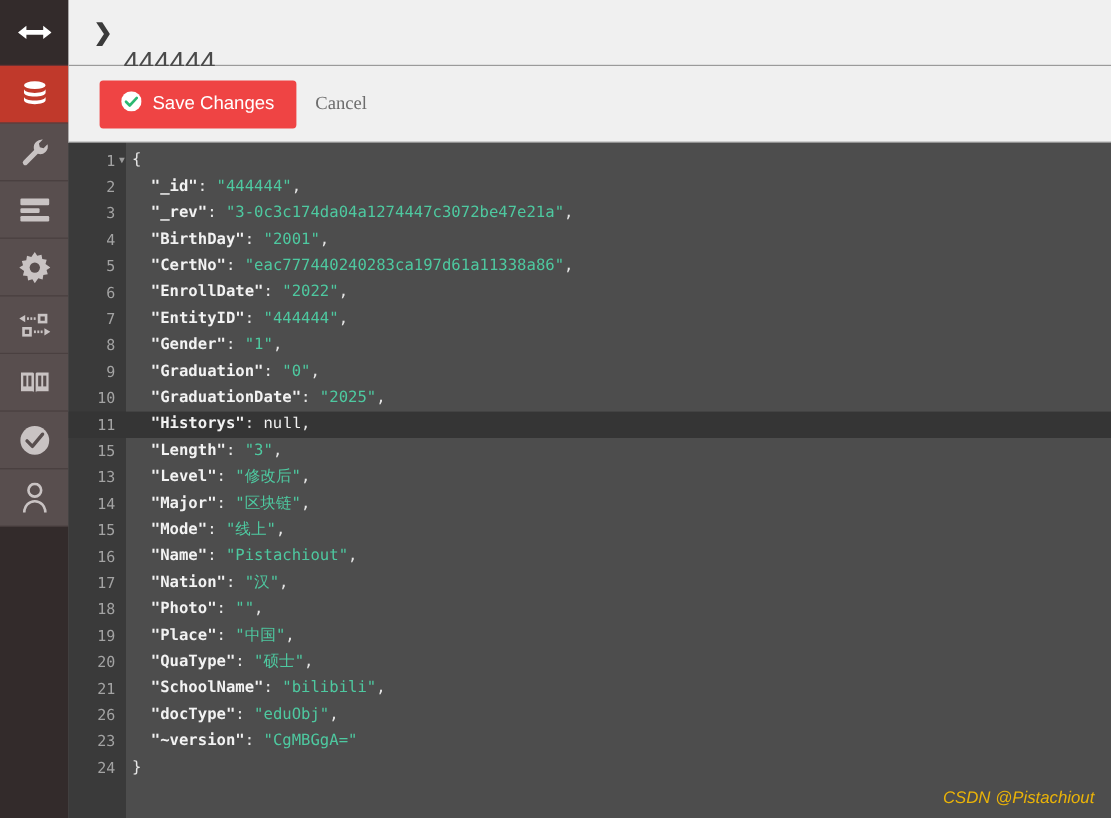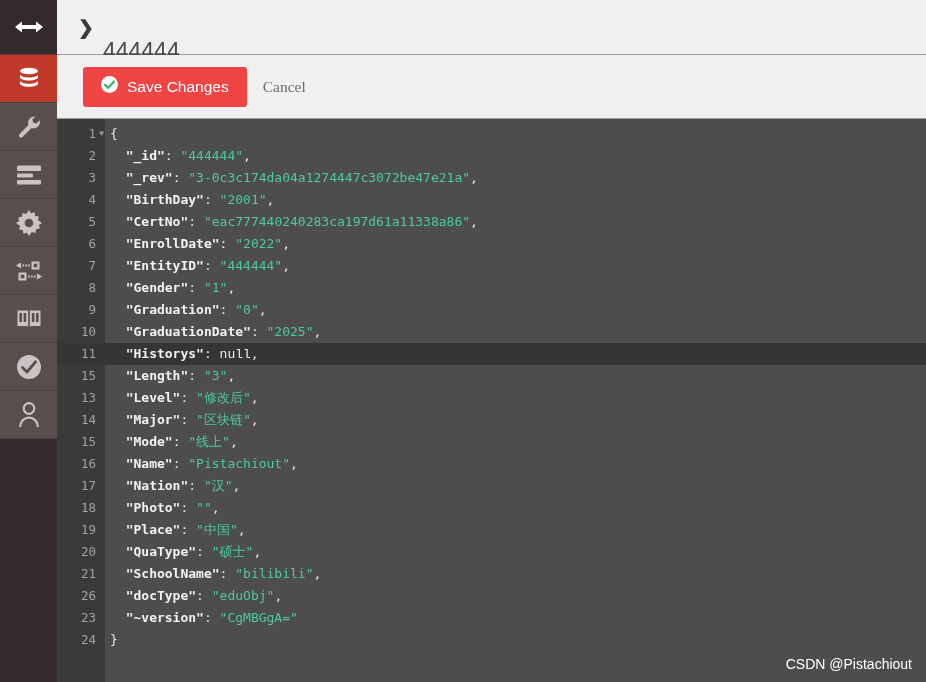--- a/index.html
+++ b/index.html
@@ -111,23 +111,24 @@
   }
   .code .row.active { background: #353535; }
   .k   { color: #f2f2f2; font-weight: bold; }
   .pn  { color: #e6e6e6; }
   .str { color: #4ec9a0; }
   .nul { color: #f2f2f2; font-family: Liberation Mono, monospace; }
   .br  { color: #e6e6e6; }
 
   .watermark {
     position: absolute; right: 14px; bottom: 10px;
-    color: #ffffff; font-size: 14px;
+    color: #eab308; font-size: 14px;
     font-family: "Liberation Sans", sans-serif;
     pointer-events: none;
+    font-style: italic;
   }
 </style>
 </head>
 <body>
 
 <div id="app">
 
   <nav class="sidebar">
     <div class="side-toggle">
       <span>

